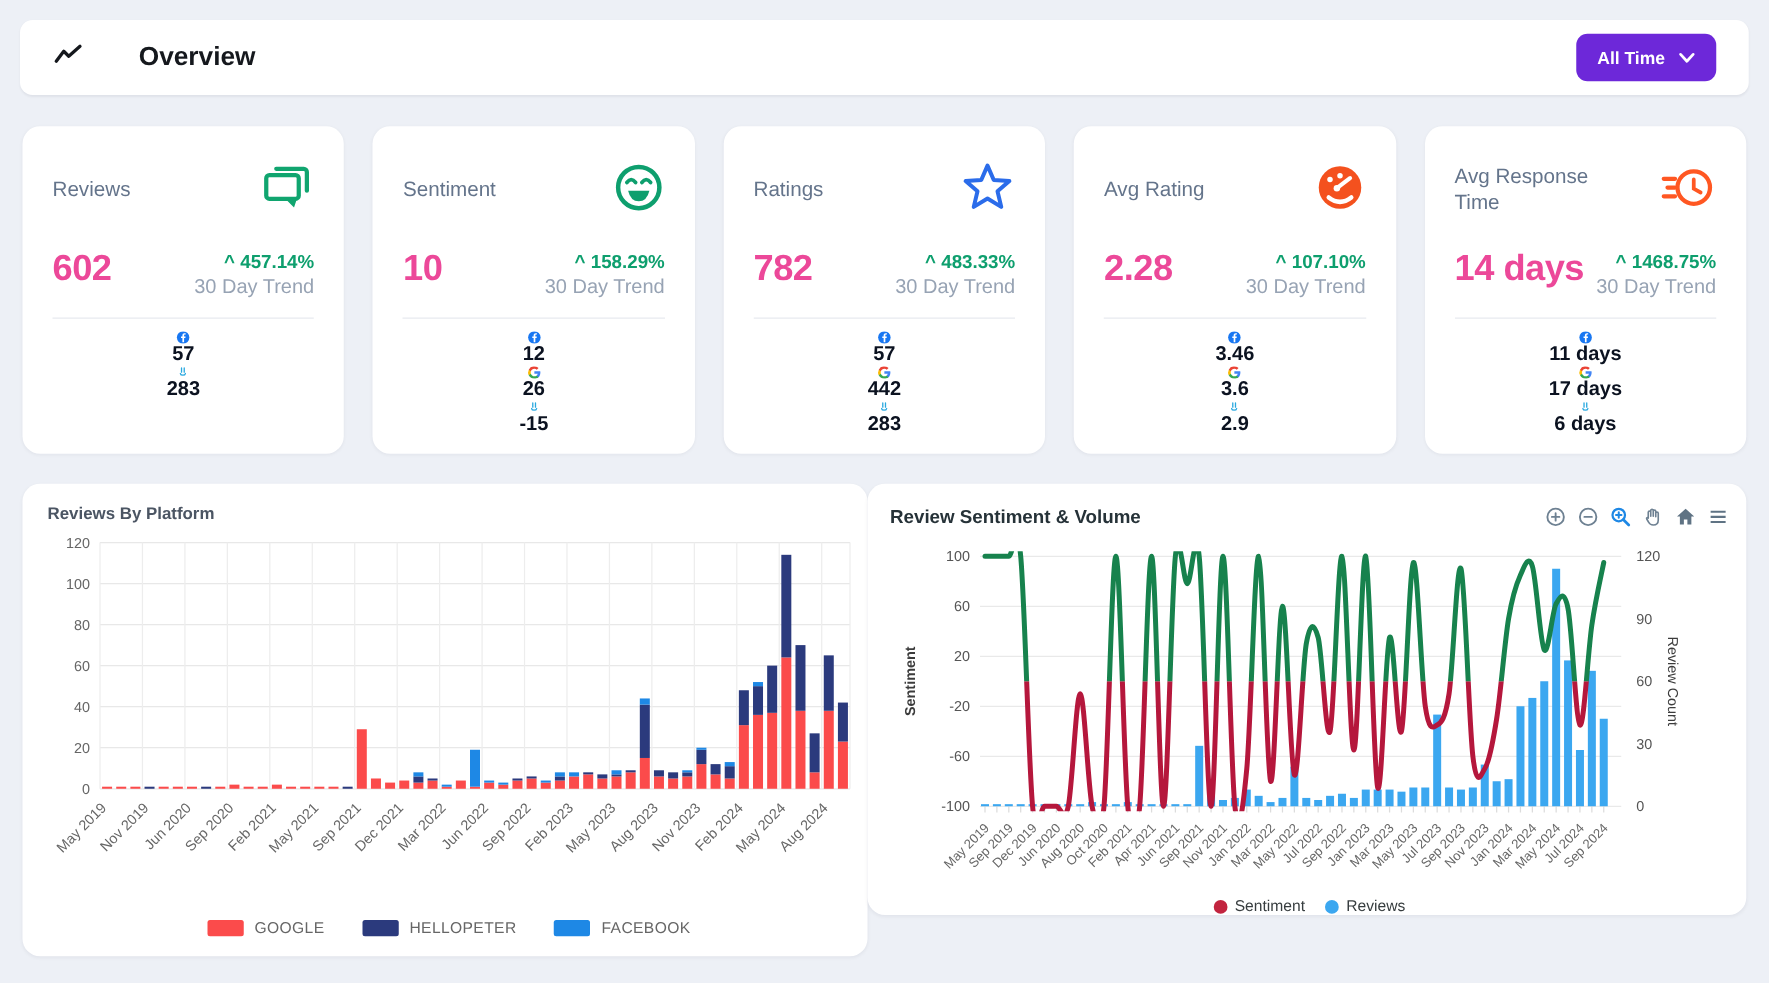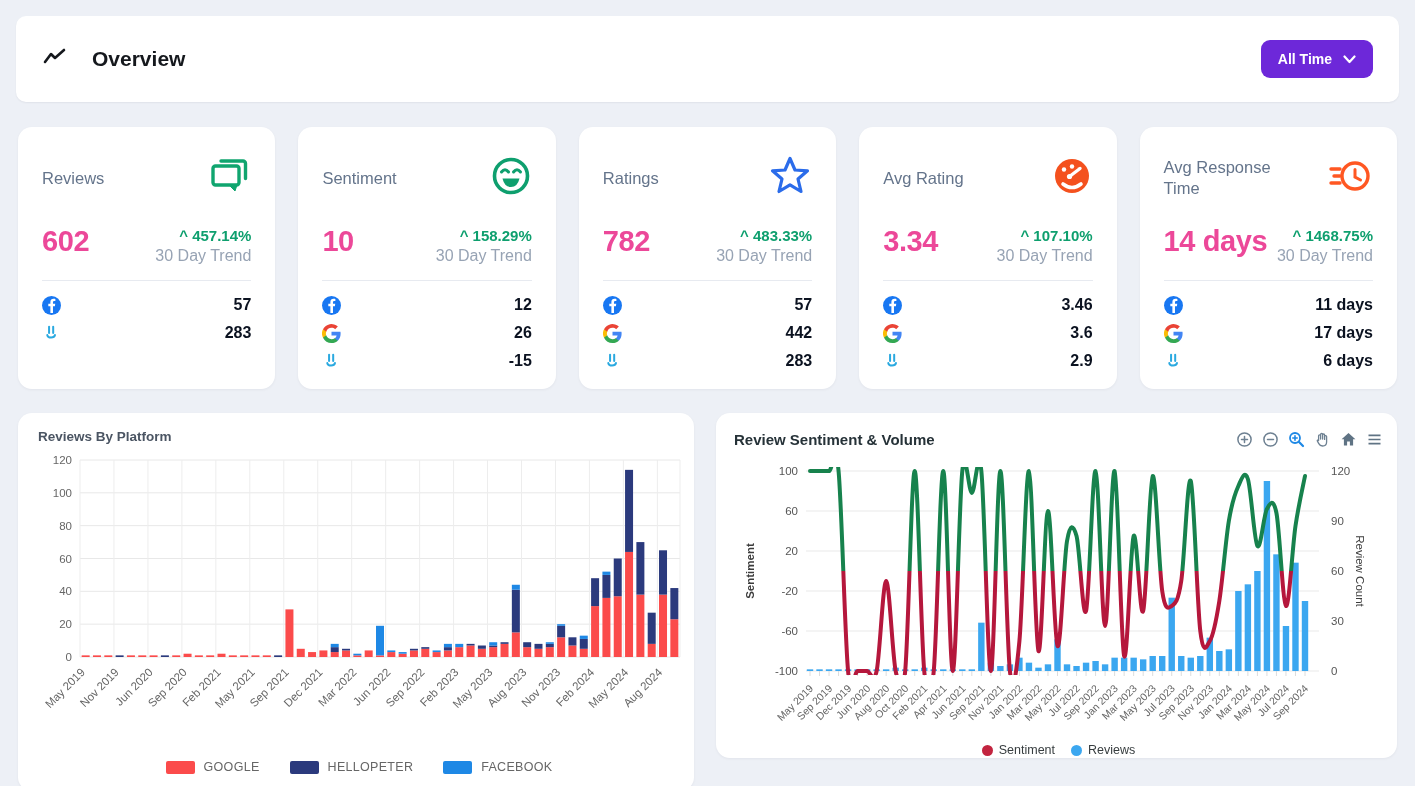--- a/index.html
+++ b/index.html
@@ -1,33 +1,33 @@
 <!DOCTYPE html>
 <html><head>
 <meta charset="utf-8">
 <style>
   html,body{margin:0;padding:0;}
   body{width:1415px;height:786px;background:#edf0f6;font-family:"Liberation Sans",sans-serif;overflow:hidden;}
-  .header{margin:16px 16px 0 16px;height:60px;background:#fff;border-radius:10px;display:flex;align-items:center;padding:13px 26px;box-shadow:0 1px 2px rgba(16,24,40,.06);}
+  .header{margin:16px 16px 0 16px;height:60px;background:#fff;border-radius:10px;display:flex;align-items:center;padding:0 26px;box-shadow:0 1px 2px rgba(16,24,40,.06);gap:19px;}
   .header-title{font-size:21px;font-weight:600;color:#15181d;margin-left:24px;}
   .btn-range{margin-left:auto;background:#6d28d9;color:#fff;font-weight:700;font-size:14px;border:none;border-radius:9px;padding:11px 17px;display:flex;align-items:center;gap:11px;cursor:pointer;font-family:inherit;}
   .cards{display:grid;grid-template-columns:repeat(5,1fr);gap:23px;margin:25px 18px 0 18px;}
   .card{background:#fff;border-radius:14px;padding:18px 24px;height:262px;box-sizing:border-box;box-shadow:0 1px 3px rgba(16,24,40,.05);}
   .card-top{display:flex;justify-content:space-between;align-items:center;height:66px;}
   .card-title{color:#64748b;font-size:16.5px;line-height:1.25;}
   .card-mid{display:flex;justify-content:space-between;align-items:flex-start;margin-top:14px;}
   .card-value{font-size:29px;font-weight:700;color:#ec4899;letter-spacing:-.4px;white-space:nowrap;}
   .card-trend{text-align:right;padding-top:2px;}
   .trend-pct{color:#0E9F6E;font-weight:700;font-size:15px;white-space:nowrap;}
   .trend-sub{color:#97a3b4;font-size:16px;margin-top:3px;}
   .card-divider{border:none;border-top:1px solid #e7eaf0;margin:15px 0 10px;}
-  .prow{display:flex;justify-content:space-between;align-items:center;height:28px;}
+  .prow{display:flex;justify-content:space-between;align-items:center;height:28px;flex-direction:column;}
   .prow-val{font-weight:700;font-size:16px;color:#0b1220;}
   .picon{width:19px;height:19px;display:block;}
-  .panels{display:flex;gap:22px;margin:24px 18px 0 18px;justify-content:flex-end;}
+  .panels{display:flex;margin:24px 18px 0 18px;justify-content:flex-end;}
   .panel{background:#fff;border-radius:14px;box-shadow:0 1px 3px rgba(16,24,40,.05);box-sizing:border-box;}
   .panel-left{width:676px;height:378px;padding:12px 4px 0 10px;}
   .panel-right{flex:1;height:345px;padding:12px 14px 0 18px;}
   .chart-title-left{font-size:13.5px;font-weight:700;color:#4b5563;margin:4px 0 2px 10px;}
   .right-head{display:flex;justify-content:space-between;align-items:center;height:28px;}
   .chart-title-right{font-size:15px;font-weight:700;color:#263238;}
   .toolbar{display:flex;align-items:center;gap:9px;}
   .toolbar svg{display:block;cursor:pointer;}
   .legend-left{display:flex;justify-content:center;align-items:center;gap:30px;margin-top:0px;}
   .legend-left .item{display:flex;align-items:center;gap:9px;cursor:pointer;}
@@ -199,21 +199,21 @@
           <circle cx="21" cy="21" r="17" fill="#F4511E"></circle>
           <circle cx="13" cy="14.5" r="2.2" fill="#fff"></circle>
           <circle cx="21" cy="11.5" r="2.2" fill="#fff"></circle>
           <path d="M18.5 21.5 L29 13.5" stroke="#fff" stroke-width="3.4" stroke-linecap="round"></path>
           <circle cx="18.5" cy="21.5" r="2.6" fill="#fff"></circle>
           <path d="M12 29 q9 7 18 0" fill="none" stroke="#fff" stroke-width="3.6" stroke-linecap="round"></path>
         </svg>
       </span>
     </div>
     <div class="card-mid">
-      <div class="card-value">3.34</div>
+      <div class="card-value">2.28</div>
       <div class="card-trend">
         <div class="trend-pct">^ 107.10%</div>
         <div class="trend-sub">30 Day Trend</div>
       </div>
     </div>
     <hr class="card-divider">
     <div class="prow">
       <svg class="picon">
           <use href="#sym-fb"></use>
         </svg>

